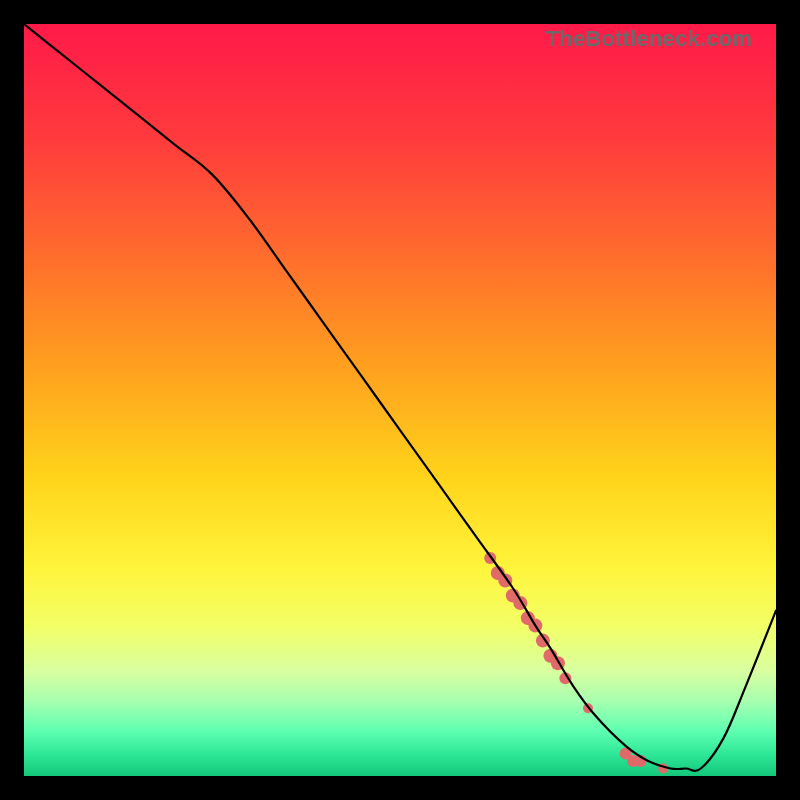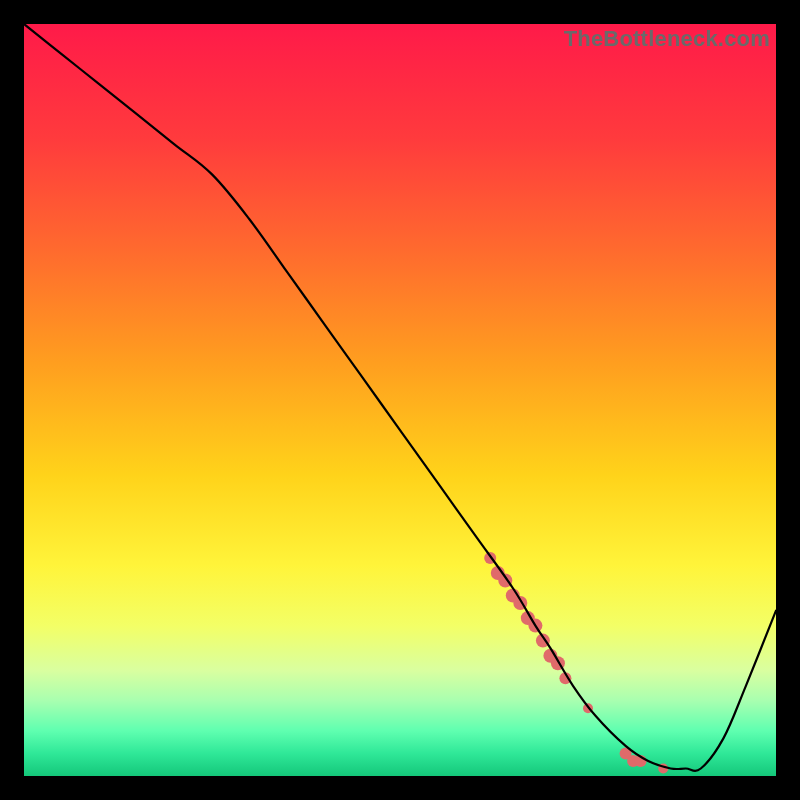--- a/index.html
+++ b/index.html
@@ -21,21 +21,21 @@
     position: absolute;
     left: 24px;
     top: 24px;
     width: 752px;
     height: 752px;
     overflow: hidden;
   }
   .watermark {
     position: absolute;
     top: 2px;
-    right: 6px;
+    right: 24px;
     font-size: 22px;
     font-weight: 600;
     color: #6a6a6a;
     letter-spacing: 0.2px;
     user-select: none;
     text-align: center;
   }
   svg { display: block; }
 </style>
 </head>

